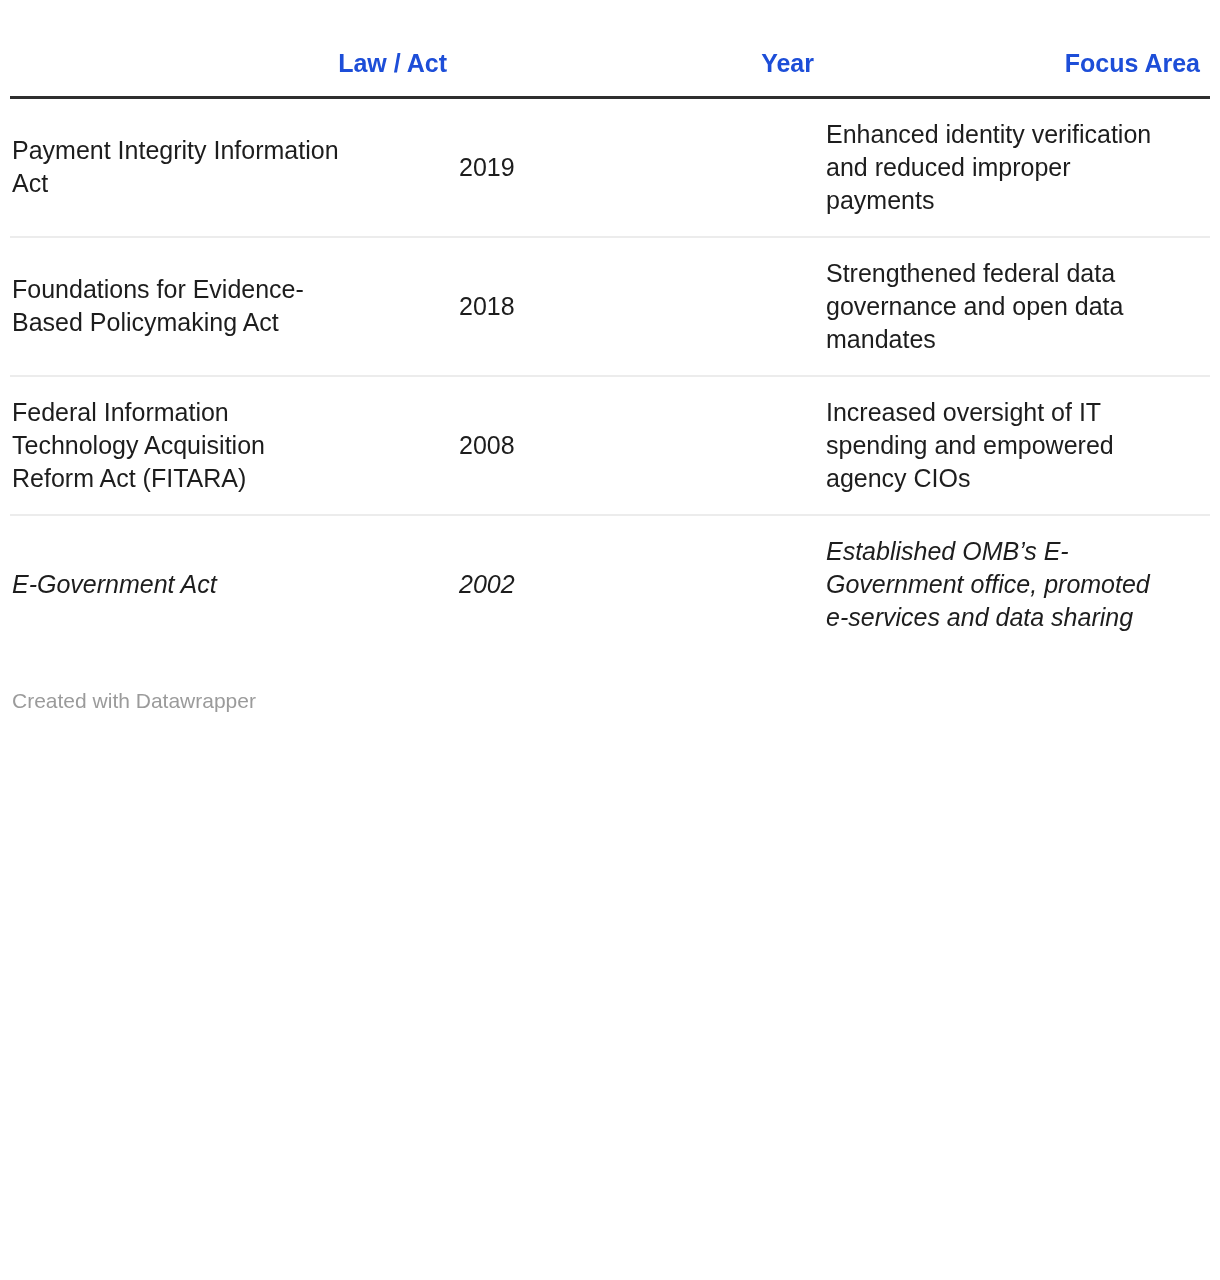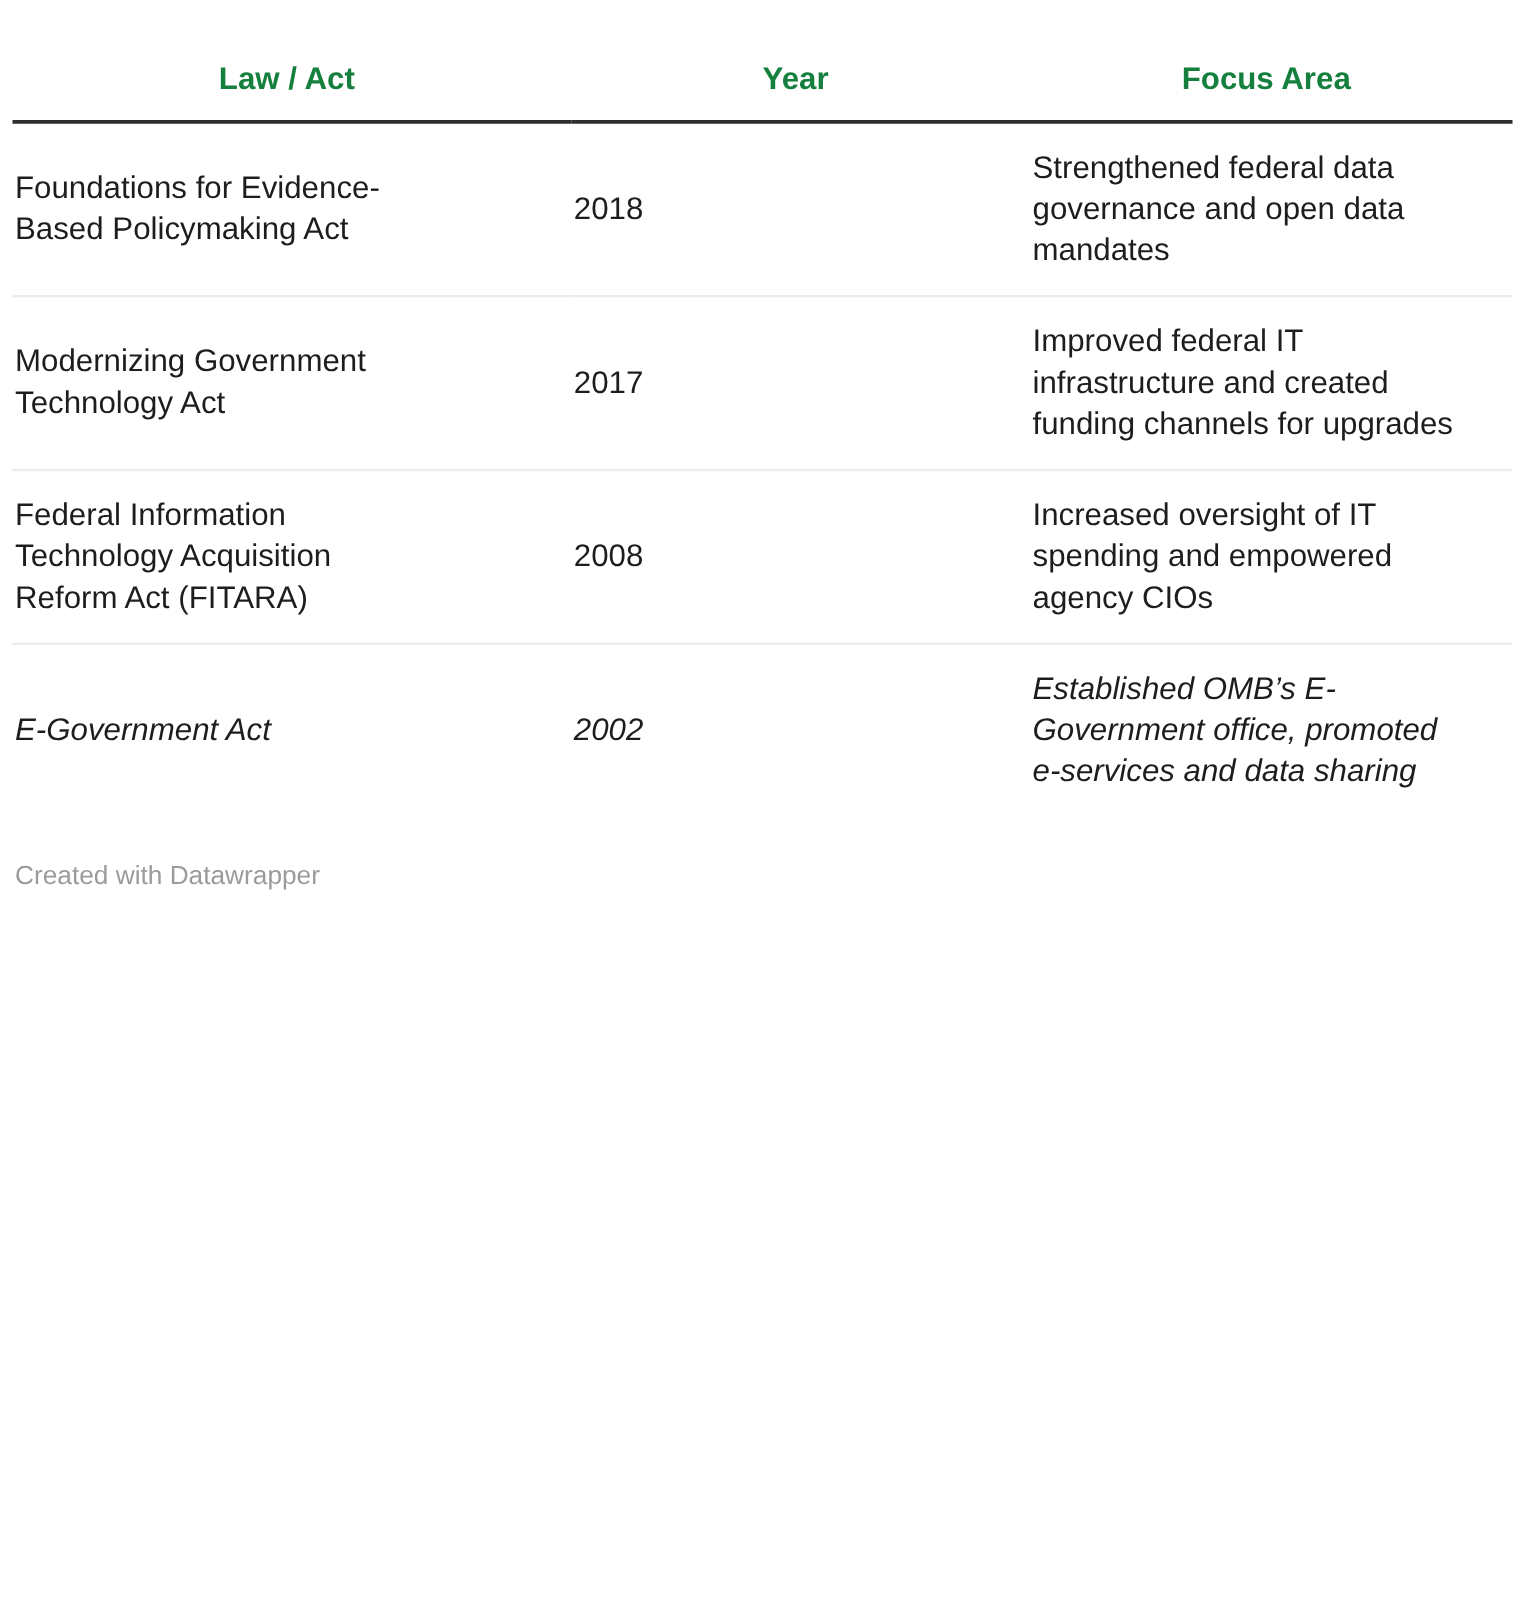--- a/index.html
+++ b/index.html
@@ -19,25 +19,25 @@
   }
   table.dw-table {
     width: 1200px;
     border-collapse: collapse;
     table-layout: fixed;
   }
   col.c-law   { width: 447px; }
   col.c-year  { width: 367px; }
   col.c-focus { width: 386px; }
   th {
-    text-align: center;
+    text-align: right;
     font-size: 25px;
     font-weight: bold;
     line-height: 31px;
-    color: #15803d;
+    color: #1d4ed8;
     vertical-align: bottom;
     padding: 48px 10px 17px 2px;
     border-bottom: 3px solid #2e2e2e;
     white-space: pre-line;
   }
   td {
     font-size: 25px;
     font-weight: normal;
     line-height: 33px;
     height: 139px;
@@ -76,34 +76,34 @@
     </colgroup>
     <thead>
       <tr>
         <th>Law / Act</th>
         <th>Year</th>
         <th>Focus Area</th>
       </tr>
     </thead>
     <tbody>
       <tr>
+        <td>Payment Integrity Information
+Act</td>
+        <td>2019</td>
+        <td>Enhanced identity verification
+and reduced improper
+payments</td>
+      </tr>
+      <tr>
         <td>Foundations for Evidence-
 Based Policymaking Act</td>
         <td>2018</td>
         <td>Strengthened federal data
 governance and open data
 mandates</td>
-      </tr>
-      <tr>
-        <td>Modernizing Government
-Technology Act</td>
-        <td>2017</td>
-        <td>Improved federal IT
-infrastructure and created
-funding channels for upgrades</td>
       </tr>
       <tr>
         <td>Federal Information
 Technology Acquisition
 Reform Act (FITARA)</td>
         <td>2008</td>
         <td>Increased oversight of IT
 spending and empowered
 agency CIOs</td>
       </tr>

